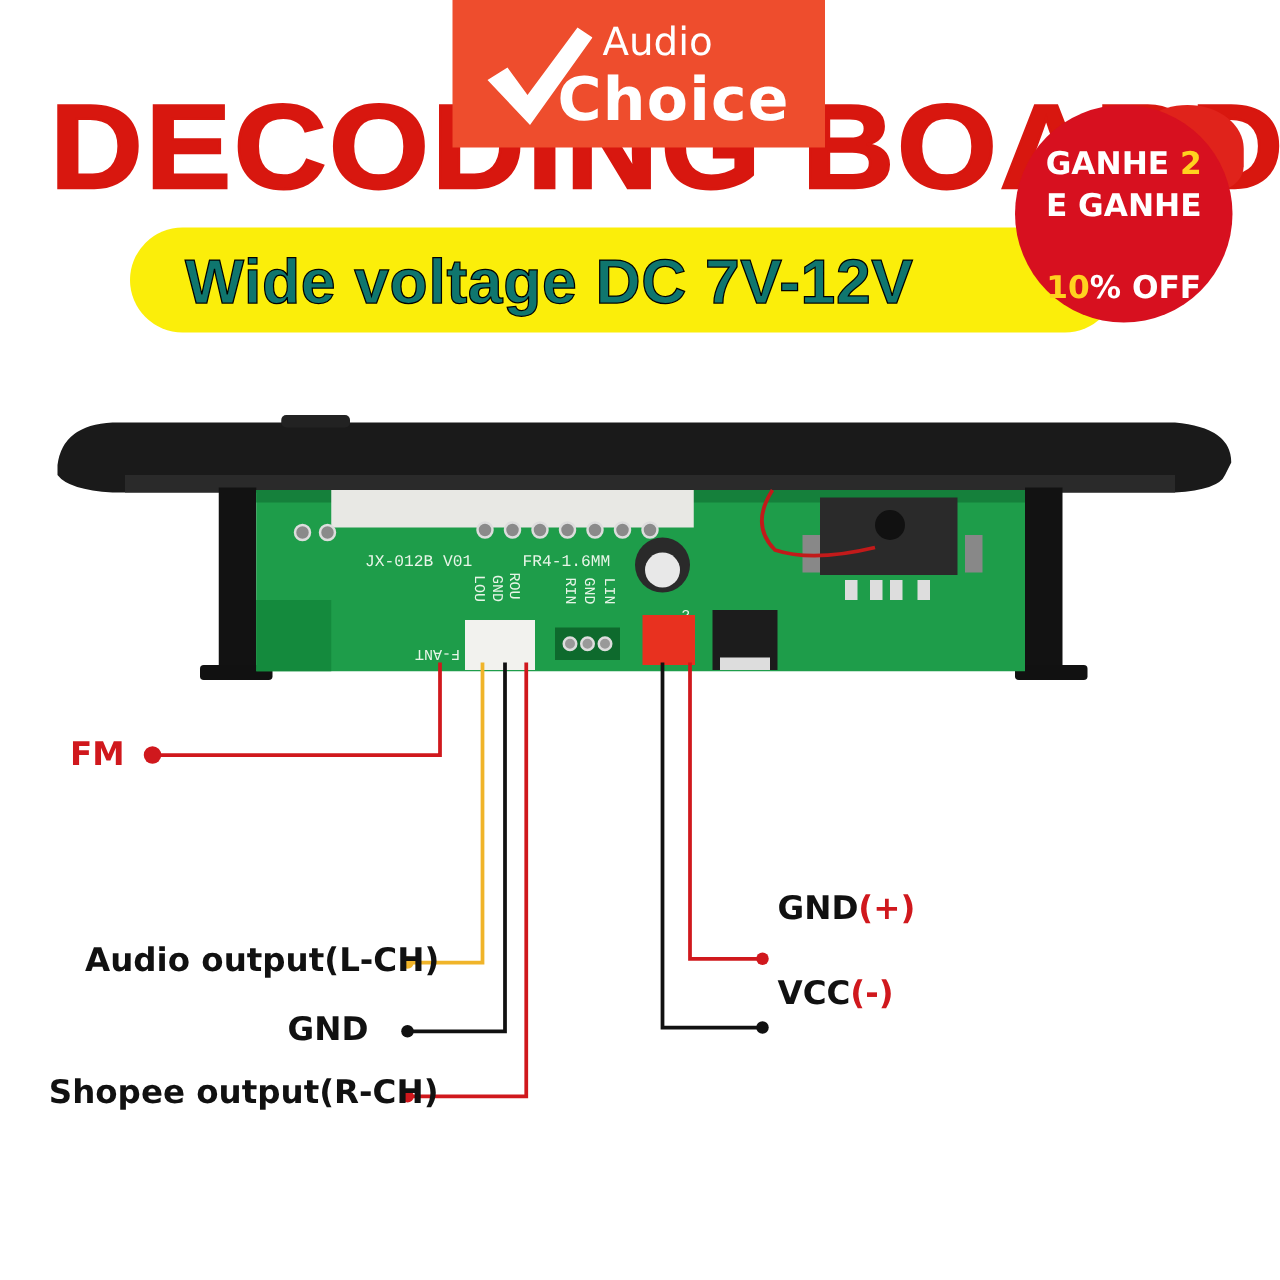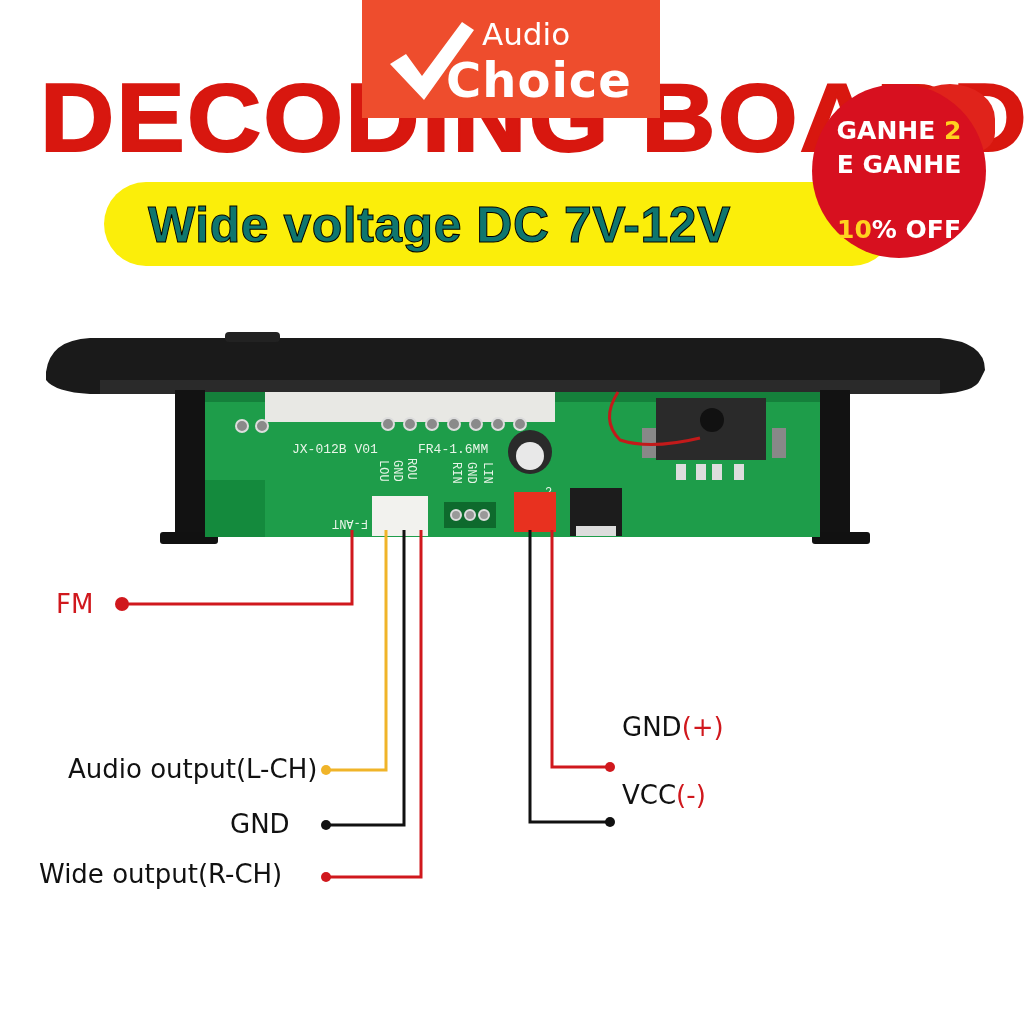--- a/index.html
+++ b/index.html
@@ -9,21 +9,21 @@
   .yellow-pill{left:104px;top:182px;width:790px;height:84px;background:#fbee0a;border-radius:42px;}
   .subtitle{left:148px;top:196px;font-weight:900;font-size:50px;color:#0f766e;white-space:nowrap;-webkit-text-stroke:1px #000;letter-spacing:0.5px;}
   .shopee{left:362px;top:0;width:298px;height:118px;background:#ee4d2d;}
   .shopee .check{position:absolute;left:22px;top:14px;}
   .shopee .t1{position:absolute;left:120px;top:16px;color:#fff;font-size:31px;font-family:"DejaVu Sans",sans-serif;}
   .shopee .t2{position:absolute;left:84px;top:52px;color:#ffffff;font-size:48px;font-weight:bold;font-family:"DejaVu Sans",sans-serif;letter-spacing:1px;}
   .badge{left:812px;top:84px;width:174px;height:174px;border-radius:50%;background:#d7101f;}
   .badge-ear{left:905px;top:84px;width:90px;height:70px;border-radius:50% 50% 30% 30%;background:#e0231b;}
   .badge .line{position:absolute;left:0;width:174px;text-align:center;color:#fff;font-weight:bold;font-size:25px;font-family:"DejaVu Sans",sans-serif;}
   .hl{color:#ffd21f;}
-  .lbl{font-weight:normal;font-family:"DejaVu Sans",sans-serif;font-size:26px;color:#111;white-space:nowrap;}
+  .lbl{font-weight:bold;font-family:"DejaVu Sans",sans-serif;font-size:26px;color:#111;white-space:nowrap;}
   .red{color:#d0181d;}
 </style>
 </head>
 <body>
 
 <div class="abs title">DECODING BOARD</div>
 
 <div class="abs yellow-pill"></div>
 <div class="abs subtitle">Wide voltage DC 7V-12V</div>
 
@@ -131,15 +131,15 @@
   <polyline points="552,10 552,247 610,247" fill="none" stroke="#d0181d" stroke-width="3"></polyline>
   <circle cx="610" cy="247" r="5" fill="#d0181d"></circle>
 
   <polyline points="530,10 530,302 610,302" fill="none" stroke="#111" stroke-width="3"></polyline>
   <circle cx="610" cy="302" r="5" fill="#111"></circle>
 </svg>
 
 <div class="abs lbl red" style="left:56px;top:589px;">FM</div>
 <div class="abs lbl" style="left:41px;top:754px;margin-left:27px;">Audio output(L-CH)</div>
 <div class="abs lbl" style="left:230px;top:809px;">GND</div>
-<div class="abs lbl" style="left:39px;top:859px;">Wide output(R-CH)</div>
+<div class="abs lbl" style="left:39px;top:859px;">Shopee output(R-CH)</div>
 <div class="abs lbl" style="left:622px;top:712px;"><span>GND</span><span class="red">(+)</span></div>
 <div class="abs lbl" style="left:622px;top:780px;"><span>VCC</span><span class="red">(-)</span></div>
 
 </body></html>

